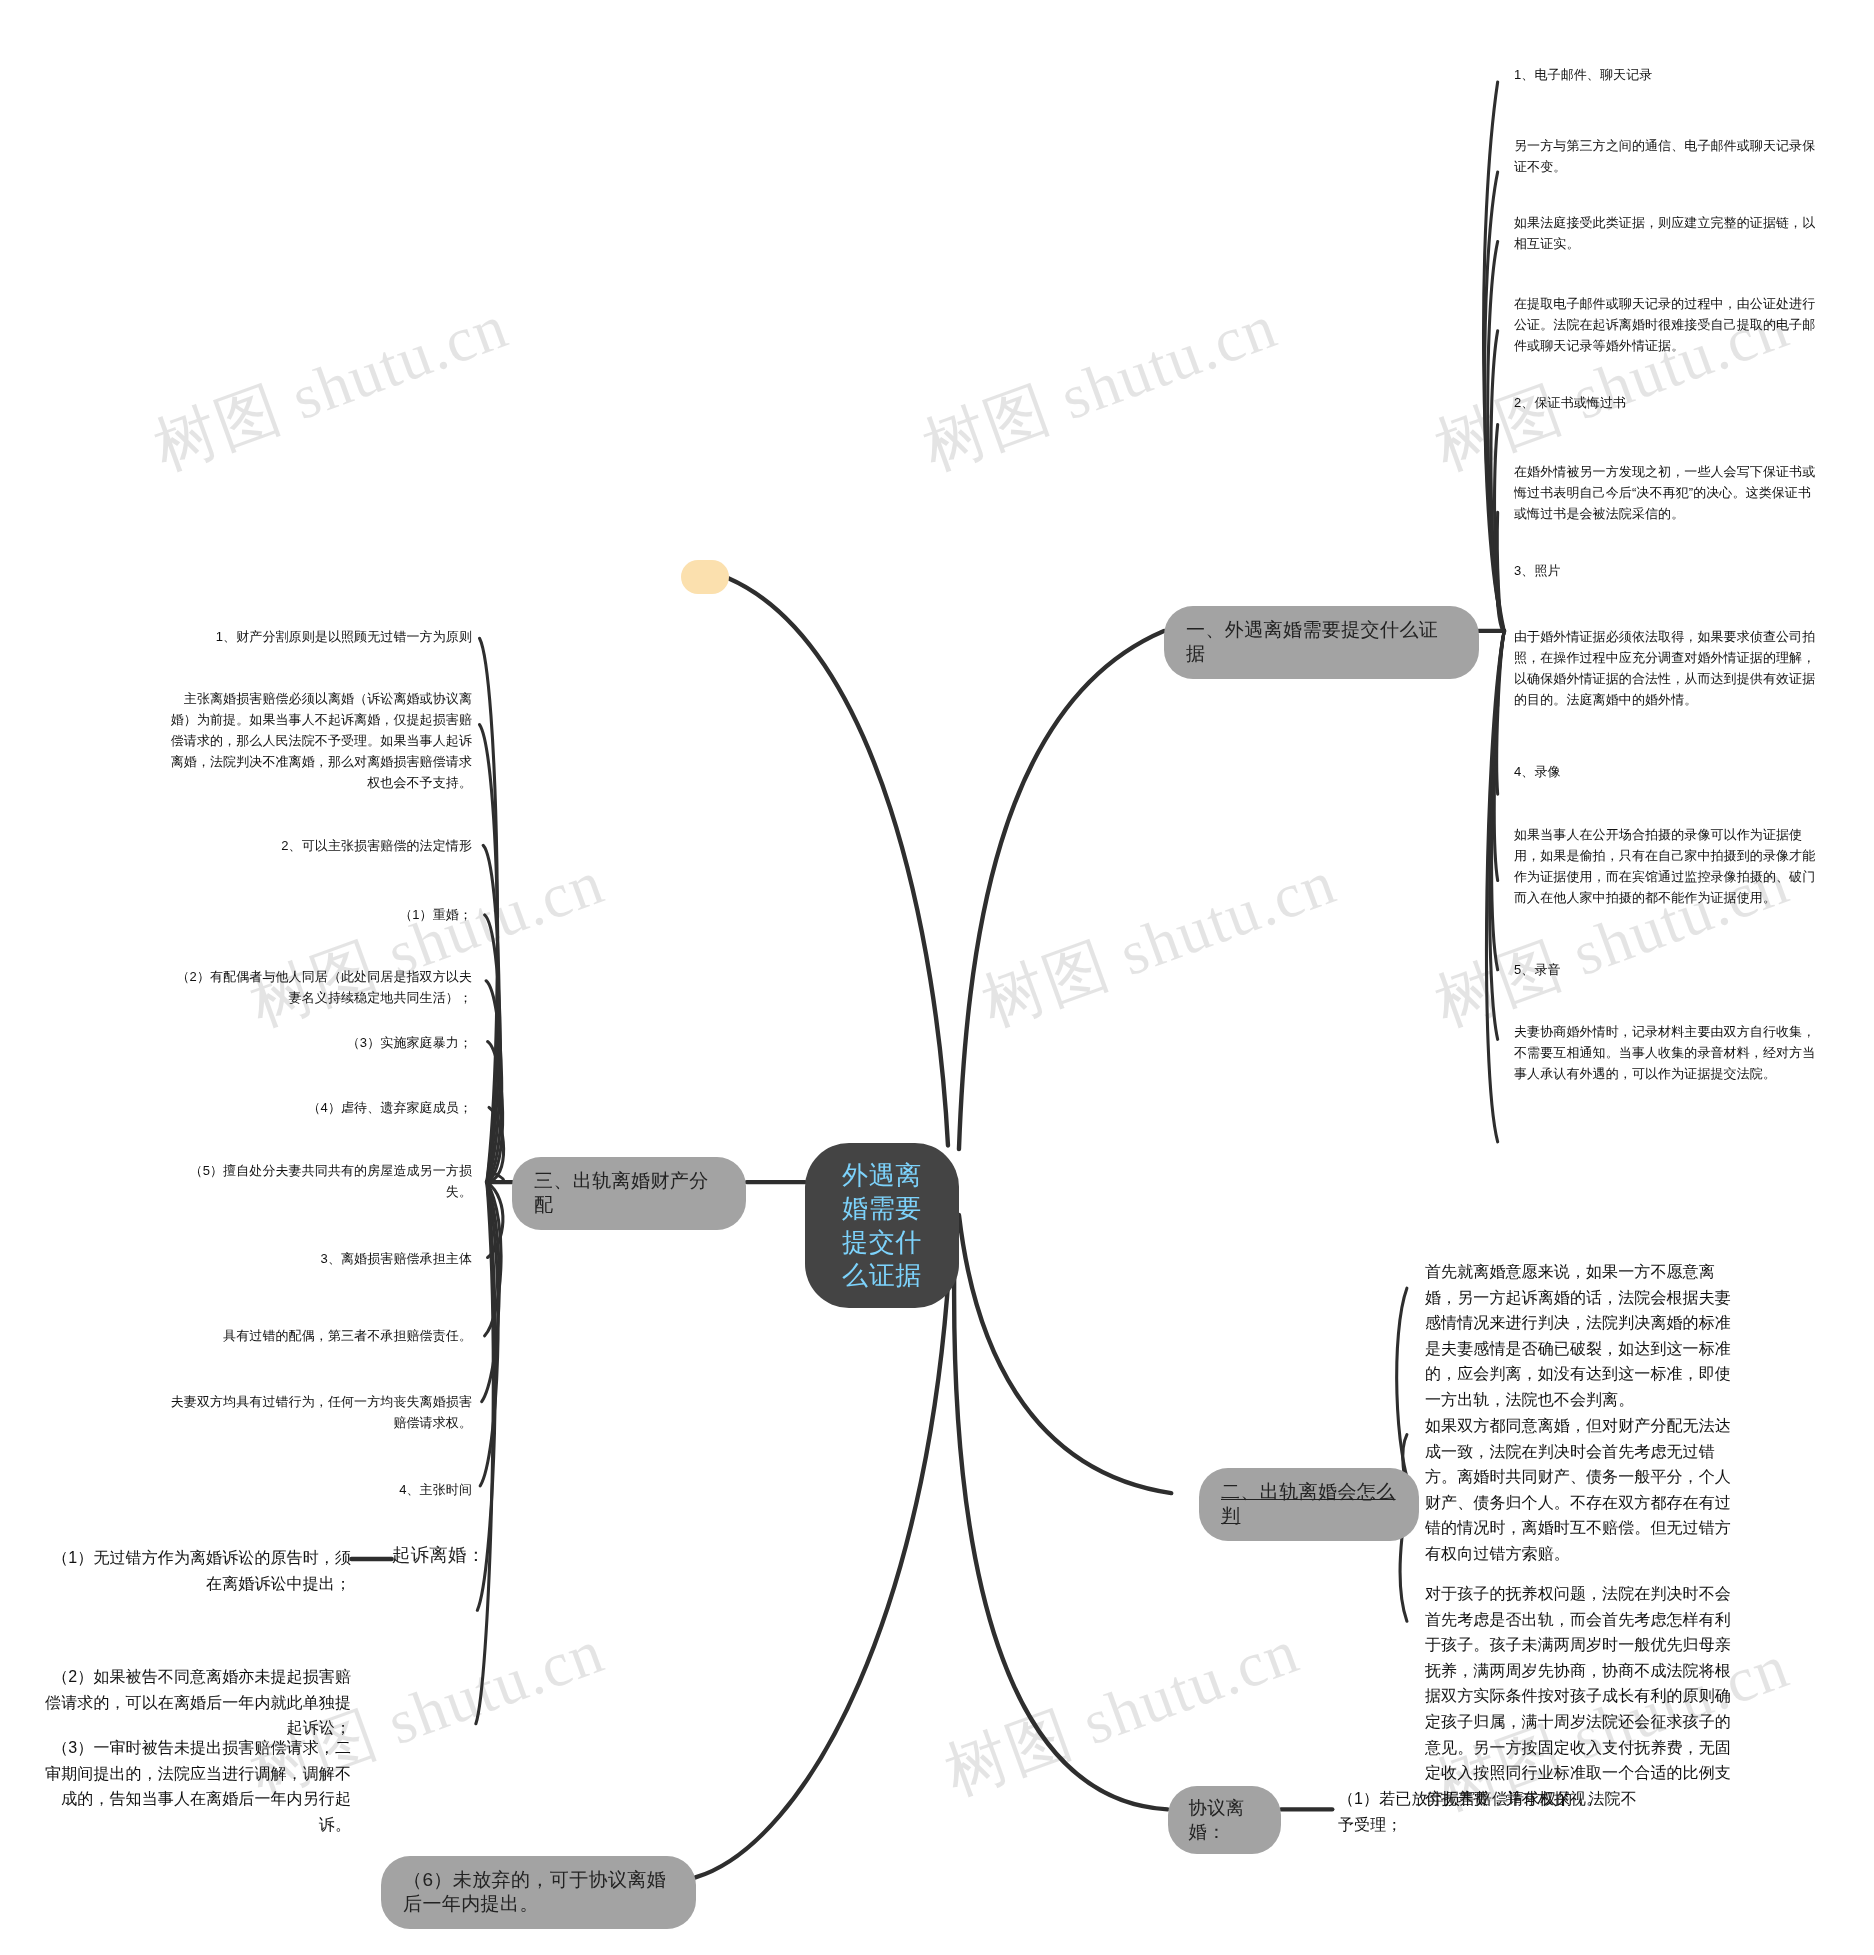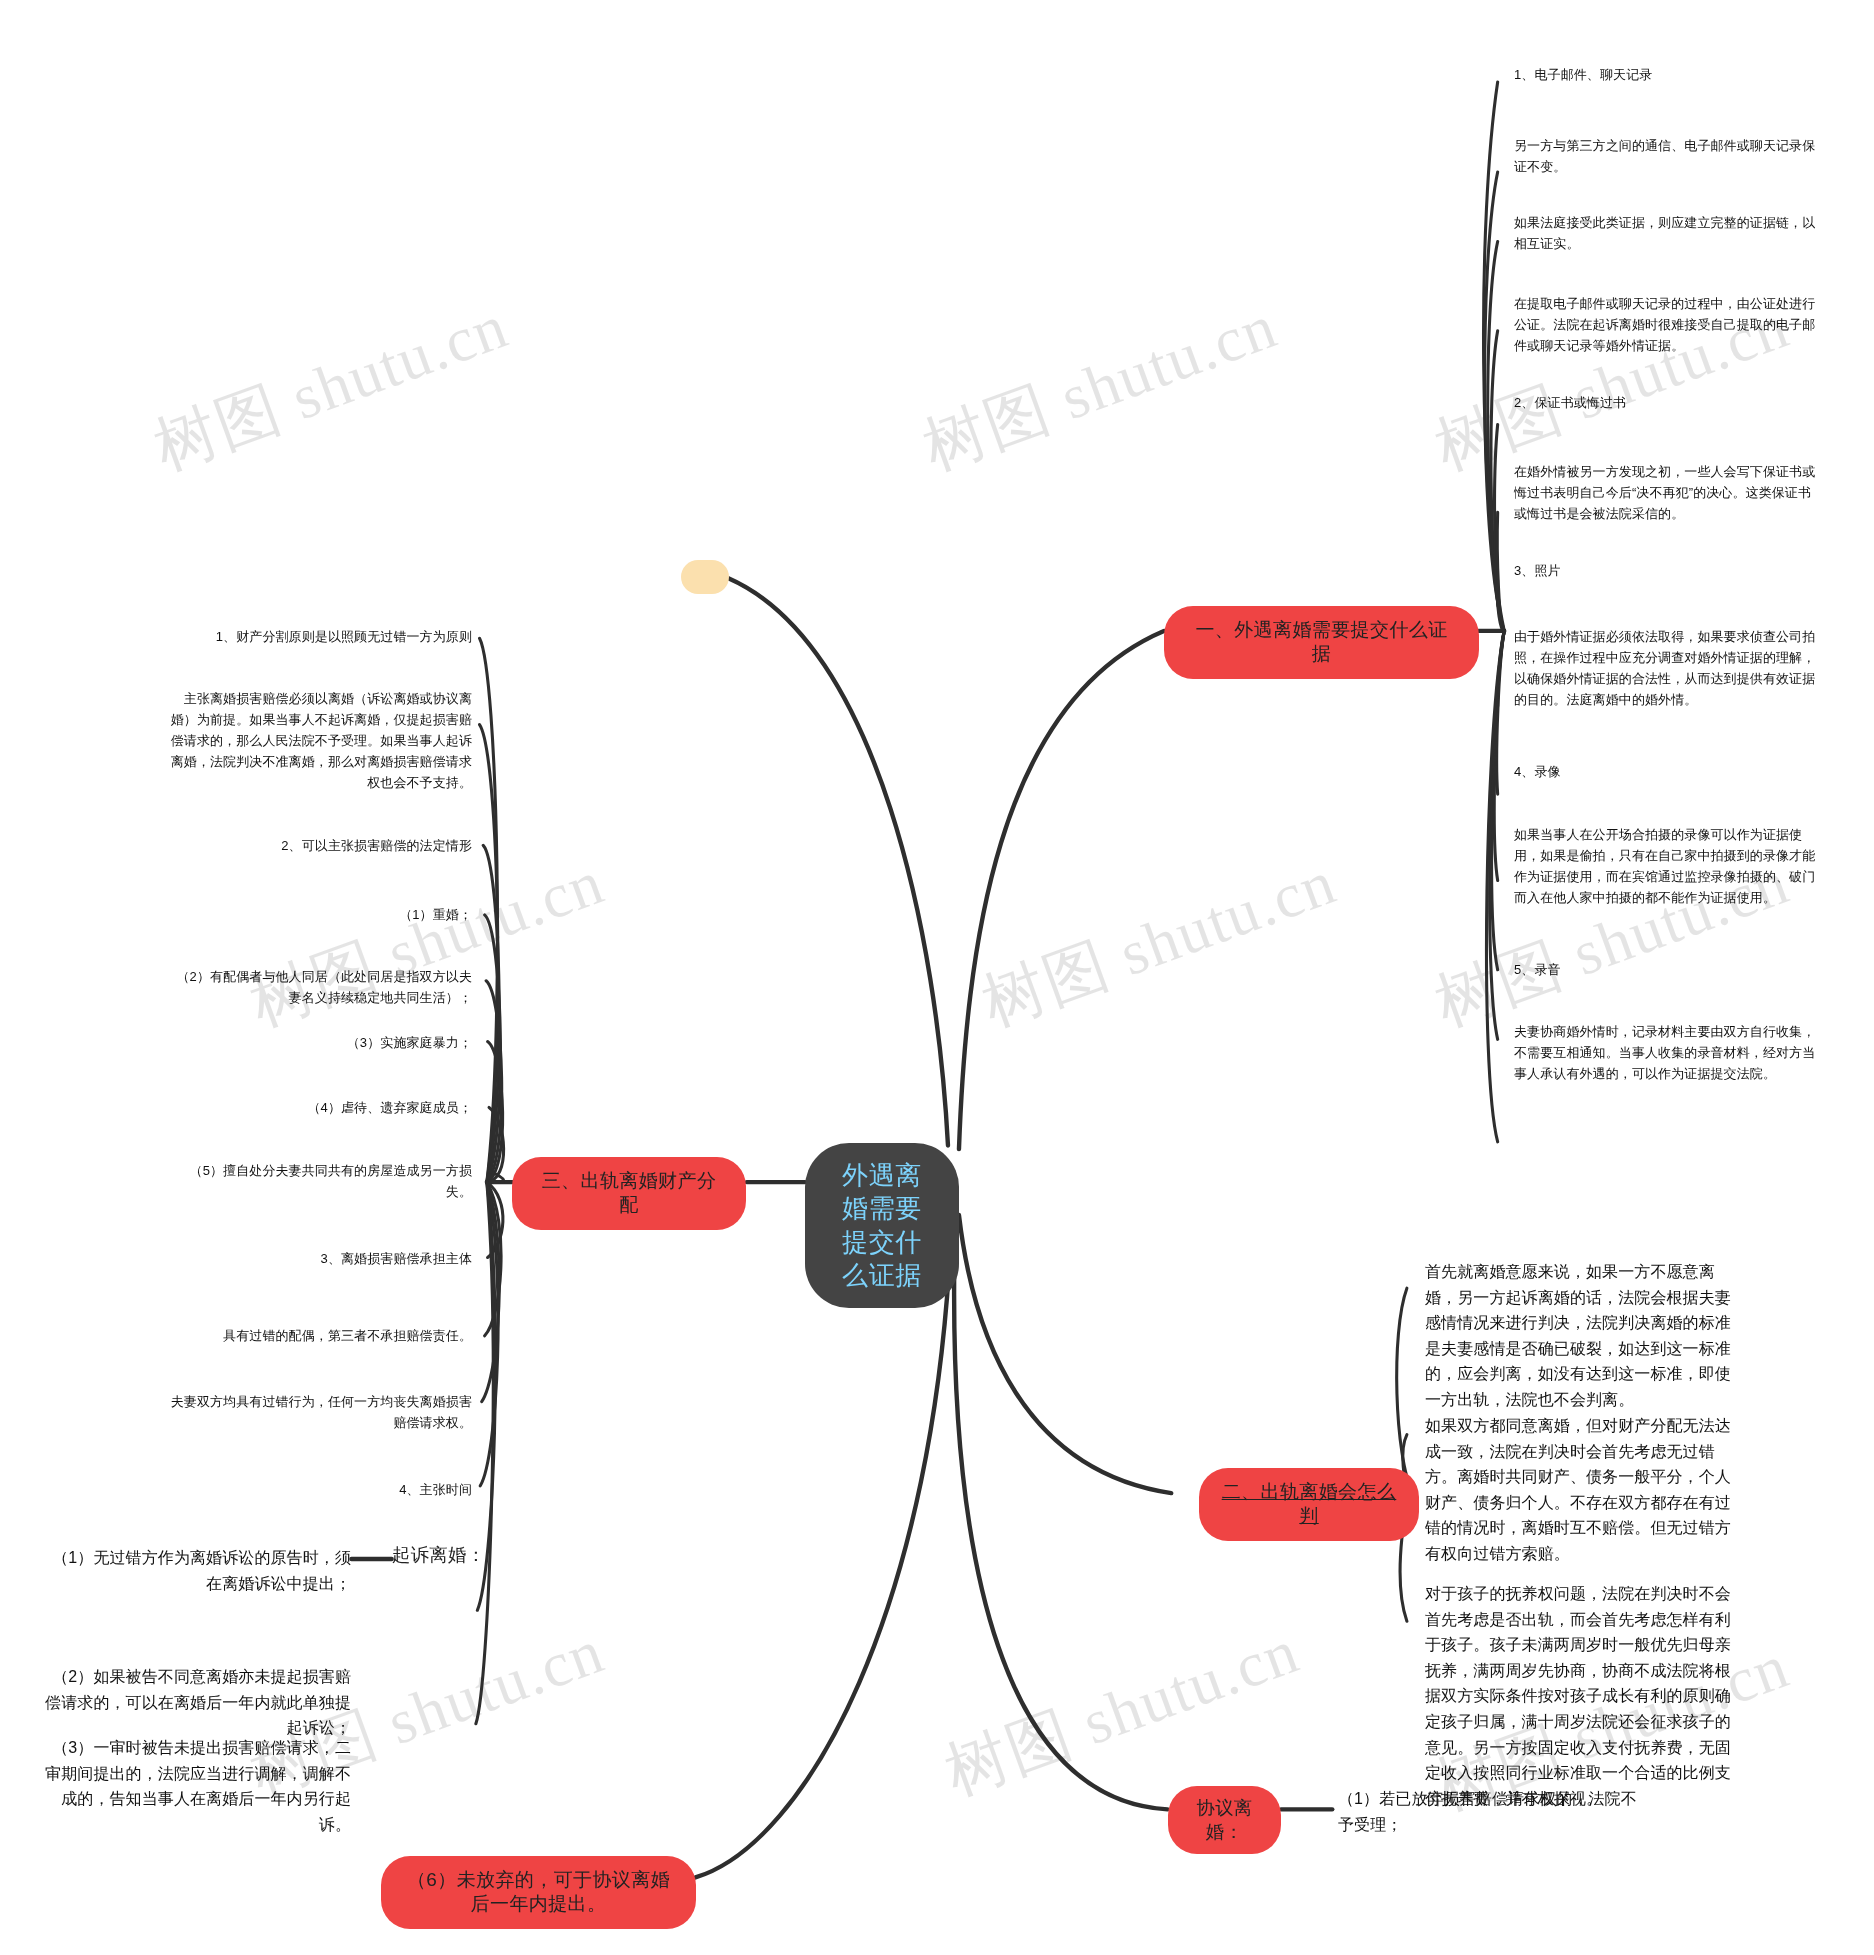--- a/index.html
+++ b/index.html
@@ -41,24 +41,24 @@
     background:#444444;
     color:#7dd3fc;
     border-radius:44px;
     text-align:center;
     font-size:26px;
     line-height:1.28;
     padding:16px 29px;
     letter-spacing:0.7px;
   }
   .pill{
-    background:#ef4444;
+    background:#a3a3a3;
     color:#222;
     border-radius:29px;
-    text-align:center;
+    text-align:left;
     font-size:19px;
     line-height:1.3;
     padding:11.7px 22px;
     letter-spacing:0.4px;
   }
   .pill.small{font-size:18.3px;padding:10.2px 20.5px;}
   .blank-pill{
     background:#fbe0ae;
     border-radius:19px;
     width:48px;

